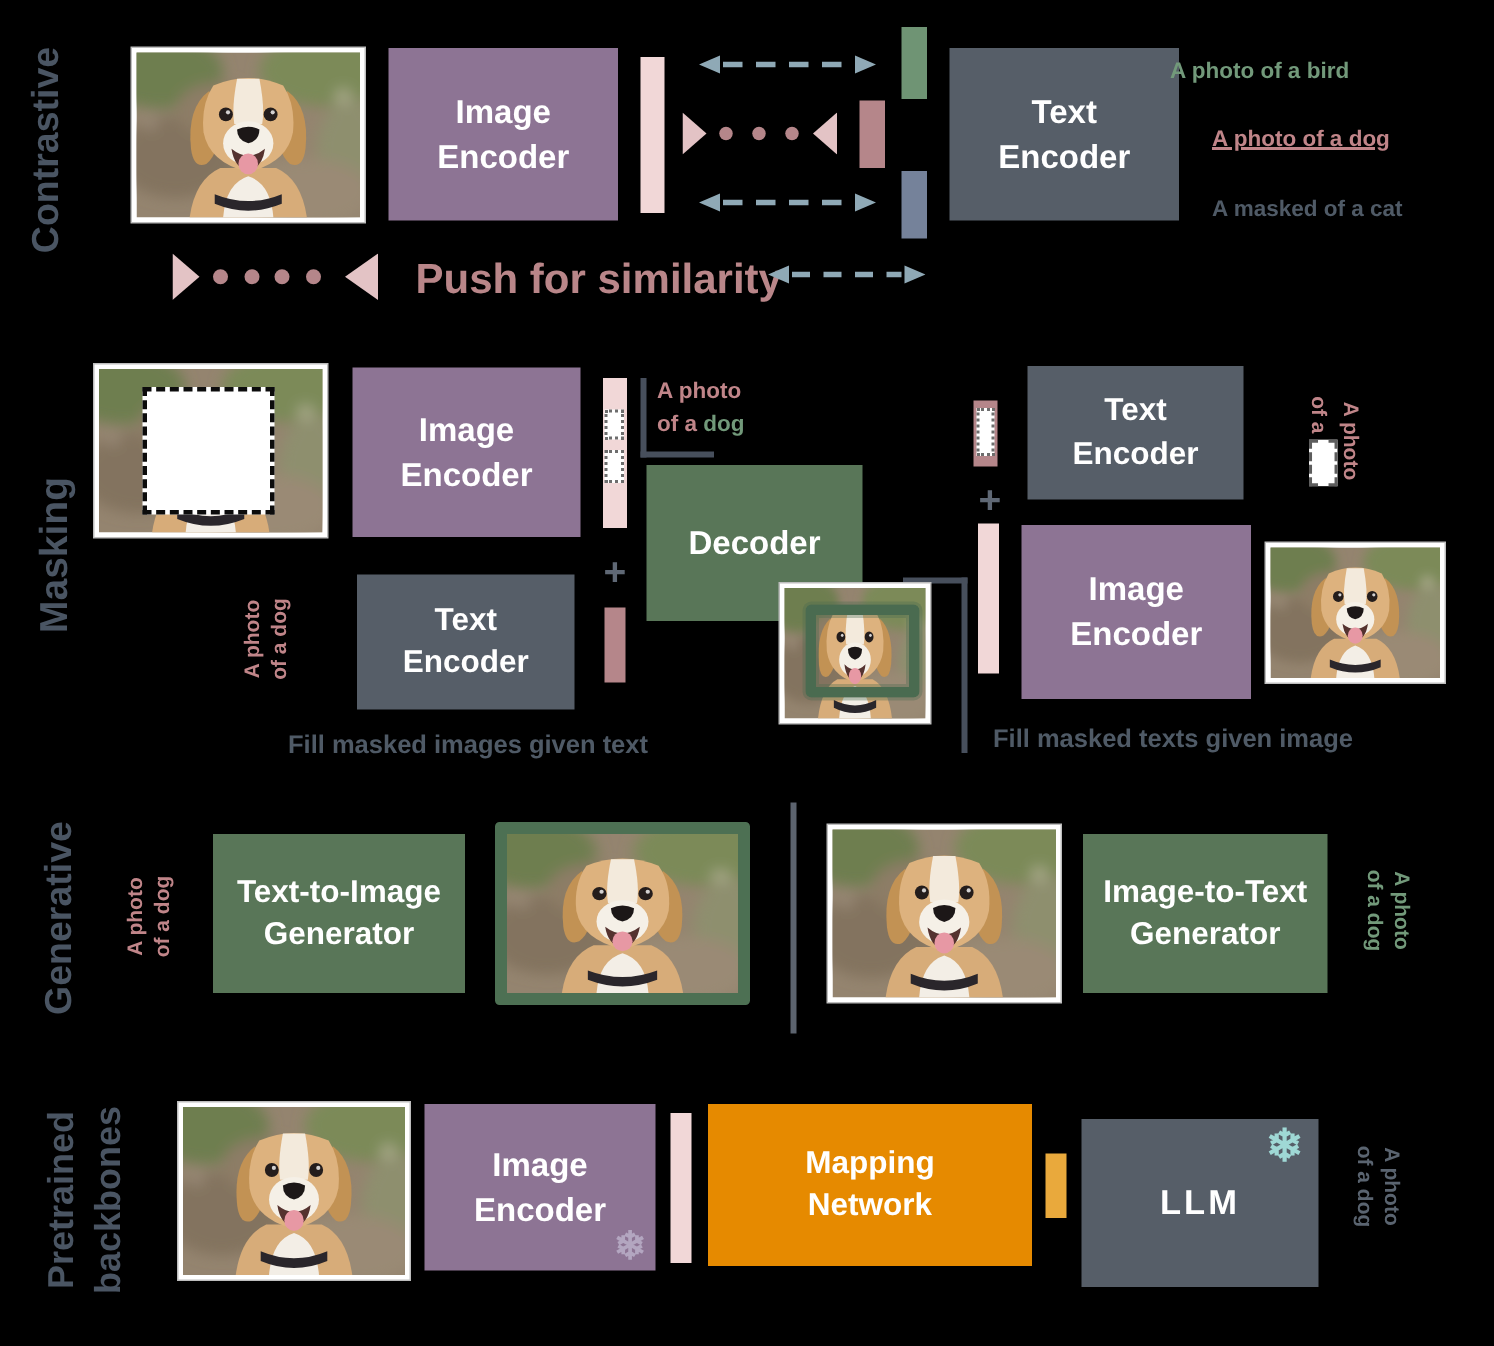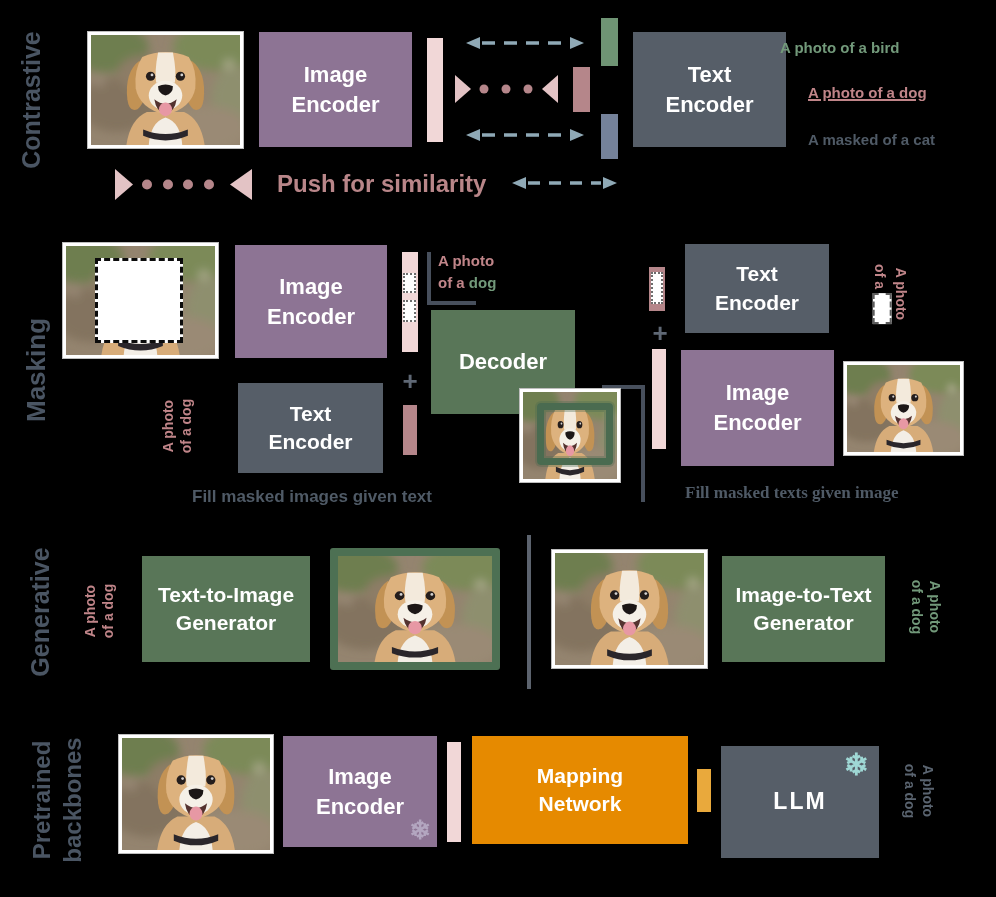--- a/index.html
+++ b/index.html
@@ -40,21 +40,21 @@
   .vlabel{position:absolute;font-weight:bold;color:var(--section-label);white-space:nowrap;
           text-align:center;}
   .rotccw{transform:translate(-50%,-50%) rotate(-90deg);}
   .rotcw{transform:translate(-50%,-50%) rotate(90deg);}
   .vcap{position:absolute;font-weight:bold;font-size:14px;line-height:1.3;white-space:nowrap;
         text-align:center;}
   .rose{color:var(--rose-text);} .greent{color:var(--green-text);}
   .slatet{color:var(--slate-text);} .grayt{color:#5a6470;}
   .cap{position:absolute;font-weight:bold;font-size:15px;white-space:nowrap;}
   .filltxt{position:absolute;font-weight:bold;font-size:17px;color:var(--slate-text);white-space:nowrap;}
-  .legendtxt{position:absolute;font-weight:bold;font-size:24px;white-space:nowrap;}
+  .legendtxt{position:absolute;font-weight:bold;font-size:28px;white-space:nowrap;}
   .plus{position:absolute;color:#5f6875;font-size:26px;font-weight:bold;line-height:1;
         transform:translate(-50%,-50%);}
   .masked-word{display:inline-block;width:27px;height:15px;background:#fff;
                border:2px dashed #5d5d5d;vertical-align:-2px;}
 
   
   .bracket-lb{position:absolute;border-left:4px solid var(--connector-gray);
               border-bottom:4px solid var(--connector-gray);box-sizing:border-box;}
   .bracket-tr{position:absolute;border-top:4px solid var(--connector-gray);
               border-right:4px solid var(--connector-gray);box-sizing:border-box;}
@@ -248,21 +248,21 @@
     <div><span>of a</span>
          <span class="masked-word"></span></div>
   </div>
 
   <div class="photo" style="left:844px;top:362px;width:119px;height:93px;">
     <svg viewBox="0 0 160 120" preserveAspectRatio="none">
         <use href="#dogart"></use>
       </svg>
   </div>
 
-  <div class="filltxt" style="left:685px;top:483px;font-family:Liberation Serif, serif;">Fill masked texts given image</div>
+  <div class="filltxt" style="left:662px;top:483px;">Fill masked texts given image</div>
 
   <div class="vlabel rotccw" style="left:40px;top:612px;font-size:25px;">Generative</div>
 
   <div class="vcap rose rotccw" style="left:99px;top:611px;">
     <div>A photo</div>
     <div>of a dog</div>
   </div>
 
   <div class="block greenb f21" style="left:142px;top:556px;width:168px;height:106px;">
     <span class="bl w150">Text-to-Image Generator</span>

